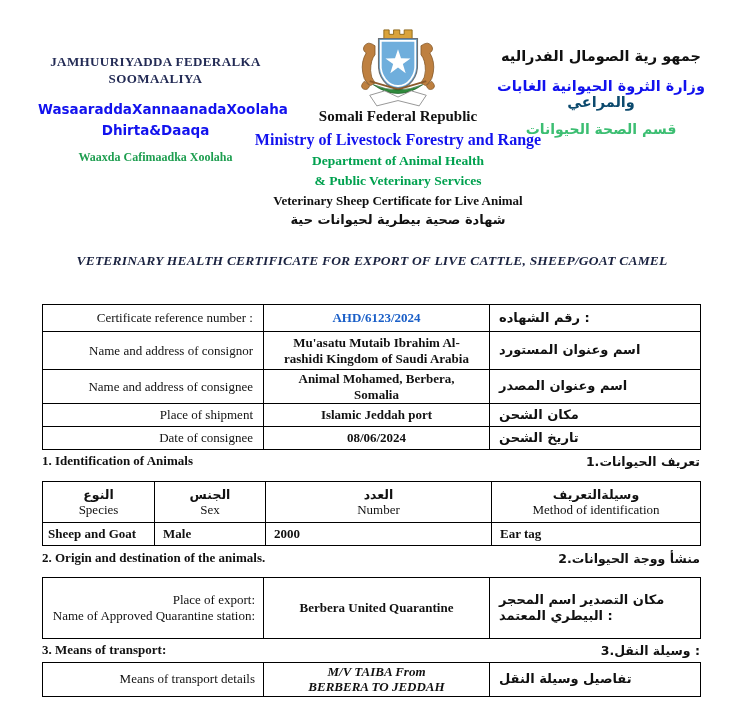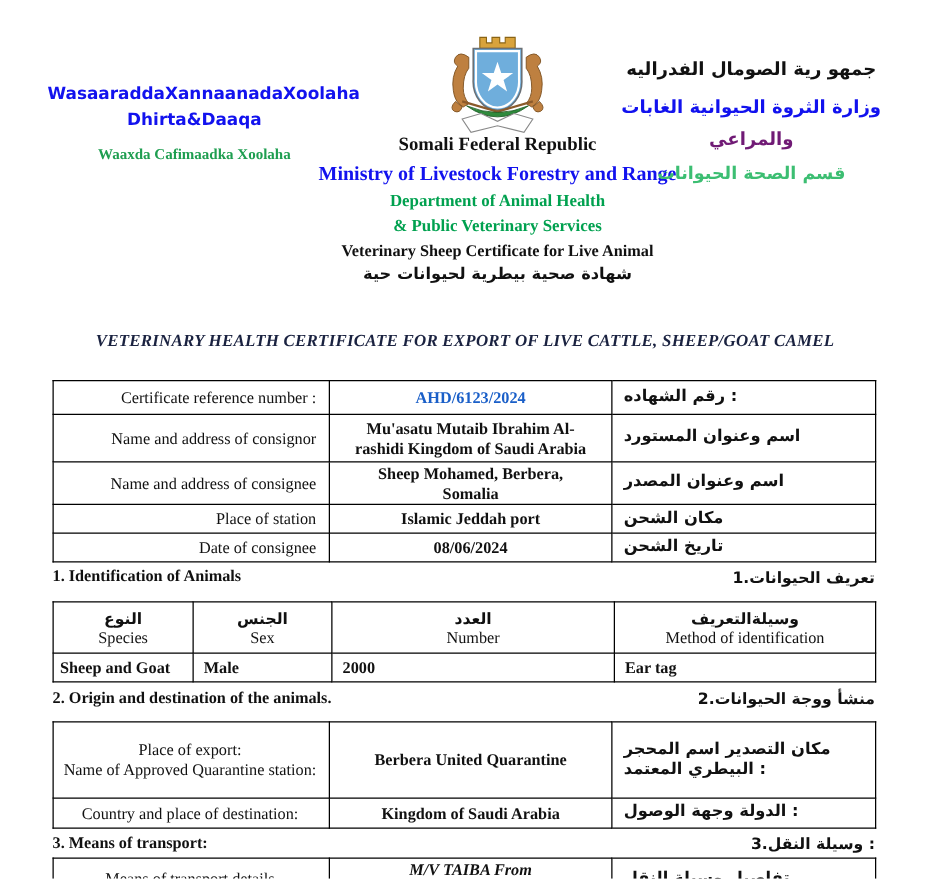--- a/index.html
+++ b/index.html
@@ -28,36 +28,36 @@
   .c-line3 { margin-top:4px;  font-weight:bold; font-size:13.5px; color:#00A14F; }
   .c-line4 { margin-top:4px;  font-weight:bold; font-size:13.5px; color:#00A14F; }
   .c-line5 { margin-top:4px;  font-weight:bold; font-size:13px;   color:#111; }
   .c-line6 { margin-top:3px;  font-weight:bold; font-size:13px;   color:#111;
              font-family:"DejaVu Sans", sans-serif; }
 
   .hdr-right { position:absolute; left:470px; top:48px; width:262px; text-align:center;
                font-family:"DejaVu Sans", sans-serif; font-weight:bold; }
   .r-line1 { font-size:14.5px; color:#111; }
   .r-line2 { margin-top:14px; font-size:14.5px; color:#1212EE; }
-  .r-line3 { margin-top:10px; font-size:14.5px; color:#701a75; }
+  .r-line3 { margin-top:0; font-size:14.5px; color:#0c4a6e; }
   .r-line4 { margin-top:11px; font-size:14px;  color:#3CBE72; }
 
   
   .doc-title {
-    position:absolute; top:264px; left:62px; width:620px; text-align:center;
+    position:absolute; top:252px; left:62px; width:620px; text-align:center;
     font-weight:bold; font-style:italic; font-size:13.5px; line-height:1.35;
     color:#1A2240; letter-spacing:.2px;
   }
 
   
   .main { position:absolute; top:304px; left:42px; width:658px; }
   table { border-collapse:collapse; width:658px; table-layout:fixed; }
   td { border:1.5px solid #000; padding:1px 8px; font-size:13px; vertical-align:middle; }
   .lbl  { text-align:right; padding-right:10px; }
-  .lbl-left { text-align:center; padding-left:6px; }
+  .lbl-left { text-align:right; padding-left:6px; }
   .val  { text-align:center; font-weight:bold; line-height:1.18; }
   .val-italic { font-style:italic; }
   .ref-blue { color:#1A5FC8; }
   .ar   { text-align:left; padding-left:9px; font-weight:bold;
           font-family:"DejaVu Sans", sans-serif; font-size:13px; line-height:1.25; }
 
   .sect { display:flex; justify-content:space-between; align-items:flex-end;
           font-weight:bold; font-size:13px; }
   .sect .ar-s { font-family:"DejaVu Sans", sans-serif; font-size:12.5px; }
   .sect1 { margin-top:3px;  margin-bottom:12px; }
@@ -73,20 +73,22 @@
 
   .h27{height:24px;} .h38{height:35px;} .h34{height:31px;} .h23{height:20px;}
   .h58{height:58px;} .h24{height:21px;} .h31{height:28px;} .hhd{height:38px;} .hdr2{height:20px;}
 </style>
 </head>
 <body>
 
 <div class="page">
 
   <div class="hdr-left">
+    <div class="somali-country pre">JAMHUURIYADDA FEDERALKA
+SOOMAALIYA</div>
     <div class="somali-ministry pre">WasaaraddaXannaanadaXoolaha
 Dhirta&amp;Daaqa</div>
     <div class="somali-dept">Waaxda Cafimaadka Xoolaha</div>
   </div>
 
   <div class="hdr-center">
     <div class="emblem-wrap">
       <svg width="106" height="82" viewBox="0 0 120 92">
 
         <g>
@@ -150,26 +152,26 @@
         <td class="ar h27">رقم الشهاده :</td>
       </tr>
       <tr>
         <td class="lbl h38">Name and address of consignor</td>
         <td class="val pre h38">Mu'asatu Mutaib Ibrahim Al-
 rashidi Kingdom of Saudi Arabia</td>
         <td class="ar h38">اسم وعنوان المستورد</td>
       </tr>
       <tr>
         <td class="lbl h34">Name and address of consignee</td>
-        <td class="val pre h34">Sheep Mohamed, Berbera,
+        <td class="val pre h34">Animal Mohamed, Berbera,
 Somalia</td>
         <td class="ar h34">اسم وعنوان المصدر</td>
       </tr>
       <tr>
-        <td class="lbl h23">Place of station</td>
+        <td class="lbl h23">Place of shipment</td>
         <td class="val h23">Islamic Jeddah port</td>
         <td class="ar h23">مكان الشحن</td>
       </tr>
       <tr>
         <td class="lbl h23">Date of consignee</td>
         <td class="val h23">08/06/2024</td>
         <td class="ar h23">تاريخ الشحن</td>
       </tr>
     </tbody>
       </table>
@@ -225,25 +227,20 @@
           <col style="width:226px">
           <col style="width:211px">
         </colgroup>
       <tbody>
           <tr>
         <td class="lbl-left pre h58">Place of export:
 Name of Approved Quarantine station:</td>
         <td class="val h58">Berbera United Quarantine</td>
         <td class="ar h58">مكان التصدير اسم المحجر البيطري المعتمد :</td>
       </tr>
-      <tr>
-        <td class="lbl-left h24">Country and place of destination:</td>
-        <td class="val h24">Kingdom of Saudi Arabia</td>
-        <td class="ar h24">الدولة وجهة الوصول :</td>
-      </tr>
     </tbody>
       </table>
 
     <div class="sect sect3">
       <span>3. Means of transport:</span>
       <span class="ar-s">3.وسيلة النقل :</span>
     </div>
 
     <table>
       <colgroup>

